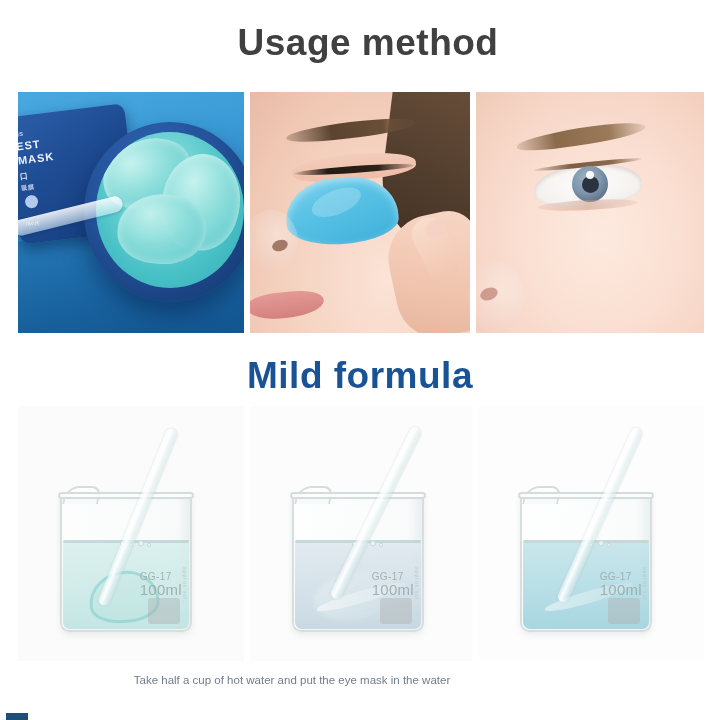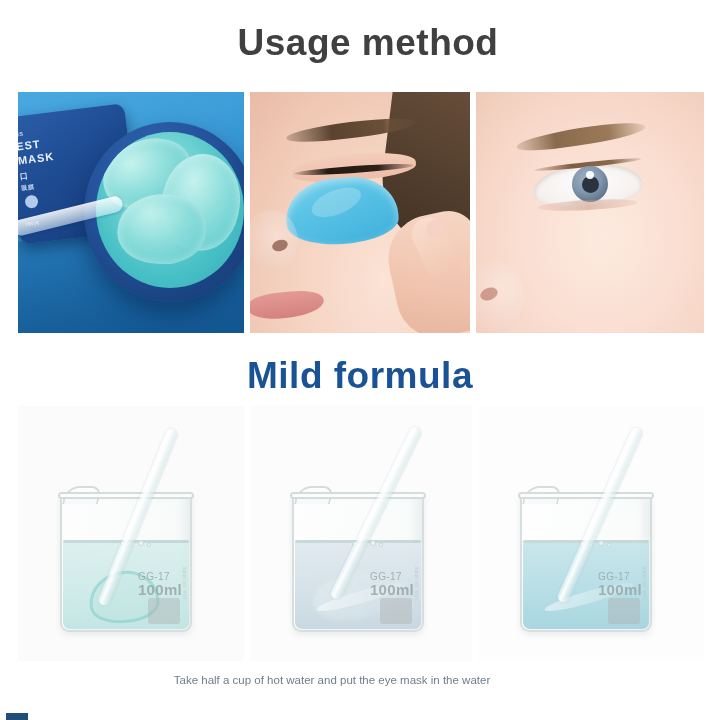--- a/index.html
+++ b/index.html
@@ -321,21 +321,21 @@
   .rod-3 { left:74px; top:-60px; transform:rotate(24deg); }
   .bk-label {
     position:absolute; right:10px; bottom:34px;
     text-align:left;
     font-family:"Liberation Sans", sans-serif;
     color:#9aa7a7;
     line-height:1.05;
     opacity:.85;
   }
   .bk-code { font-size:10px; letter-spacing:.4px; }
-  .bk-vol  { font-size:15px; font-weight:bold; letter-spacing:.3px; }
+  .bk-vol  { font-size:15px; font-weight:normal; letter-spacing:.3px; }
   .bk-frost {
     position:absolute; right:12px; bottom:8px;
     width:32px; height:26px;
     background:rgba(172,178,178,.45);
     border-radius:3px;
   }
   .bk-vert {
     position:absolute; right:4px; bottom:30px;
     font-size:5px; color:#b4bfbf;
     writing-mode:vertical-rl; letter-spacing:1px; opacity:.7;
@@ -375,21 +375,20 @@
   .bubbles i:nth-child(1){left:0;top:1px;}
   .bubbles i:nth-child(2){left:9px;top:3px;width:4px;height:4px;}
   .bubbles i:nth-child(3){left:18px;top:0;width:6px;height:6px;}
   .bubbles i:nth-child(4){left:27px;top:3px;width:4px;height:4px;}
 
   
   .caption-row {
     position:absolute; left:0; top:672px;
     width:584px; height:44px;
     display:flex;
-    margin-left:40px;
   }
   .caption {
     flex:1;
     text-align:center;
     font-size:11.5px;
     line-height:16px;
     color:#6f7d8c;
     padding:0 14px;
   }
 

